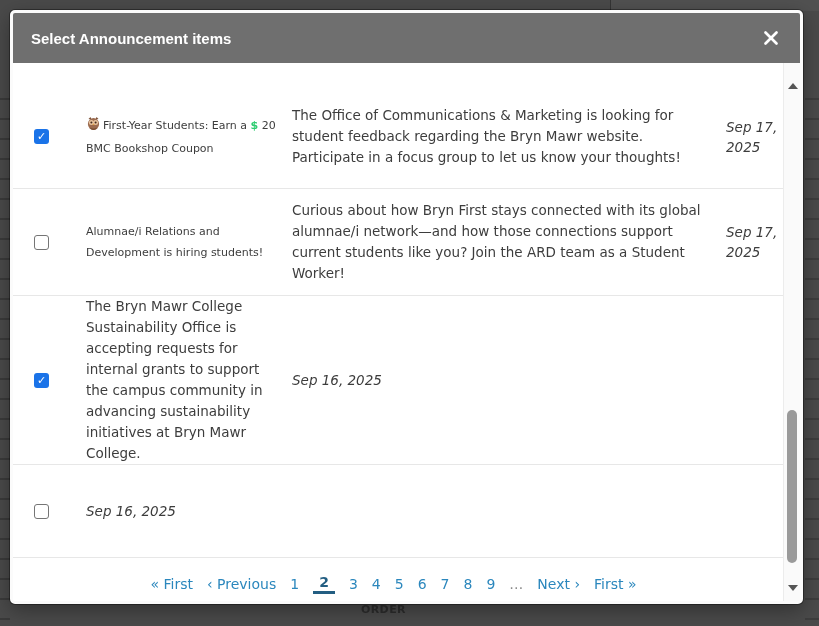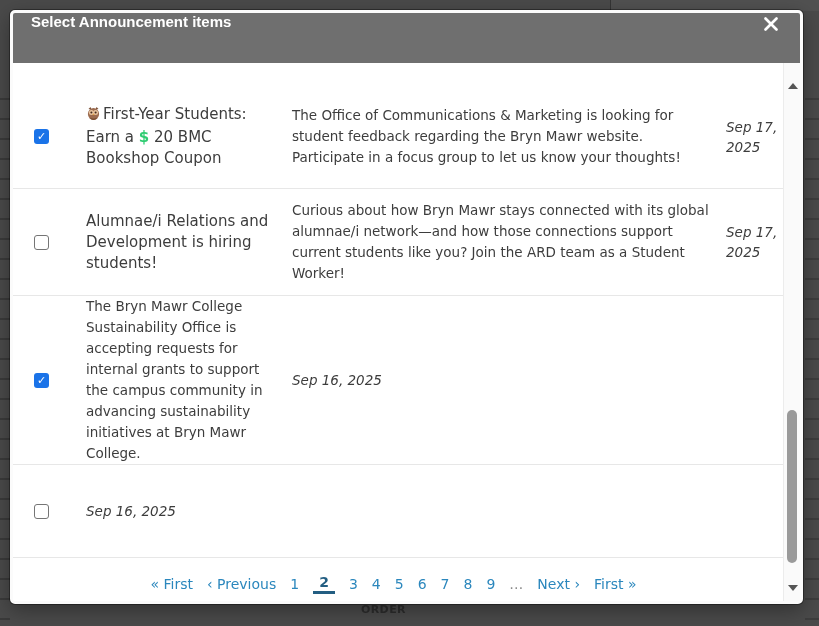--- a/index.html
+++ b/index.html
@@ -28,21 +28,21 @@
   }
   
   .modal {
     position:absolute; left:10px; top:10px; width:793px; height:594px; z-index:2;
     background:#fff; border:3px solid #fbfbfb; border-radius:5px;
     box-shadow:0 0 0 1px rgba(0,0,0,.35), 0 6px 20px rgba(0,0,0,.35);
     display:flex; flex-direction:column;
   }
   .modal-header {
     background:var(--header_gray); height:50px; flex:0 0 50px;
-    display:flex; align-items:flex-start; padding:0 18px;
+    display:flex; align-items:center; padding:0 18px;
     border-radius:2px 2px 0 0;
   }
   .modal-title {
     font-family:"Liberation Sans", sans-serif;
     font-size:15px; font-weight:700; color:#fff;
   }
   .close-btn {
     margin-left:auto; width:22px; height:22px; cursor:pointer;
     display:flex; align-items:center; justify-content:center;
   }
@@ -61,21 +61,21 @@
   .cell-check { display:flex; align-items:center; }
   .checkbox {
     width:15px; height:15px; border-radius:3px; cursor:pointer;
     border:1.5px solid #757575; background:#fff;
   }
   .checkbox.checked {
     border:none; background:var(--checkbox_blue);
     display:flex; align-items:center; justify-content:center;
     color:#fff; font-size:11px; font-weight:700; line-height:1;
   }
-  .cell-title { font-size:15px; line-height:21px; padding-right:14px; }
+  .cell-title { font-size:11px; line-height:21px; padding-right:14px; }
   .cell-desc  { font-size:13.5px; line-height:21px; padding-right:14px; }
   .cell-date  { font-size:13.5px; line-height:20px;font-style:italic; }
   .dollar-ic { color:#2ecc71; font-weight:700; }
   .owl-ic { display:inline-block; vertical-align:-2px; margin-right:2px; }
   
   .pagination {
     display:flex; justify-content:center; align-items:center; gap:14px;
     padding:16px 10px 10px 0; font-size:14px;
   }
   .pg { color:var(--link_blue); cursor:pointer; text-decoration:none; }
@@ -148,21 +148,21 @@
                   <path d="M4.5 11.5 Q7.5 13.5 10.5 11.5 L10.5 13 Q7.5 14.8 4.5 13 Z" fill="#7a4f35"></path>
                 </svg></span><span>First-Year Students: Earn a </span><span class="dollar-ic">$</span><span> 20 BMC Bookshop Coupon</span></div>
             <div class="cell-desc">The Office of Communications &amp; Marketing is looking for student feedback regarding the Bryn Mawr website. Participate in a focus group to let us know your thoughts!</div>
             <div class="cell-date">Sep 17, 2025</div>
           </div>
           <div class="row row-2">
             <div class="cell-check">
               <div class="checkbox"></div>
             </div>
             <div class="cell-title"><span>Alumnae/i Relations and Development is hiring students!</span></div>
-            <div class="cell-desc">Curious about how Bryn Mawr stays connected with its global alumnae/i network—and how those connections support current students like you? Join the ARD team as a Student Worker!</div>
+            <div class="cell-desc">Curious about how Bryn First stays connected with its global alumnae/i network—and how those connections support current students like you? Join the ARD team as a Student Worker!</div>
             <div class="cell-date">Sep 17, 2025</div>
           </div>
           <div class="row row-3">
             <div class="cell-check">
               <div class="checkbox checked">✓</div>
             </div>
             <div class="cell-desc">The Bryn Mawr College Sustainability Office is accepting requests for internal grants to support the campus community in advancing sustainability initiatives at Bryn Mawr College.</div>
             <div class="cell-date">Sep 16, 2025</div>
           </div>
           <div class="row row-4">

